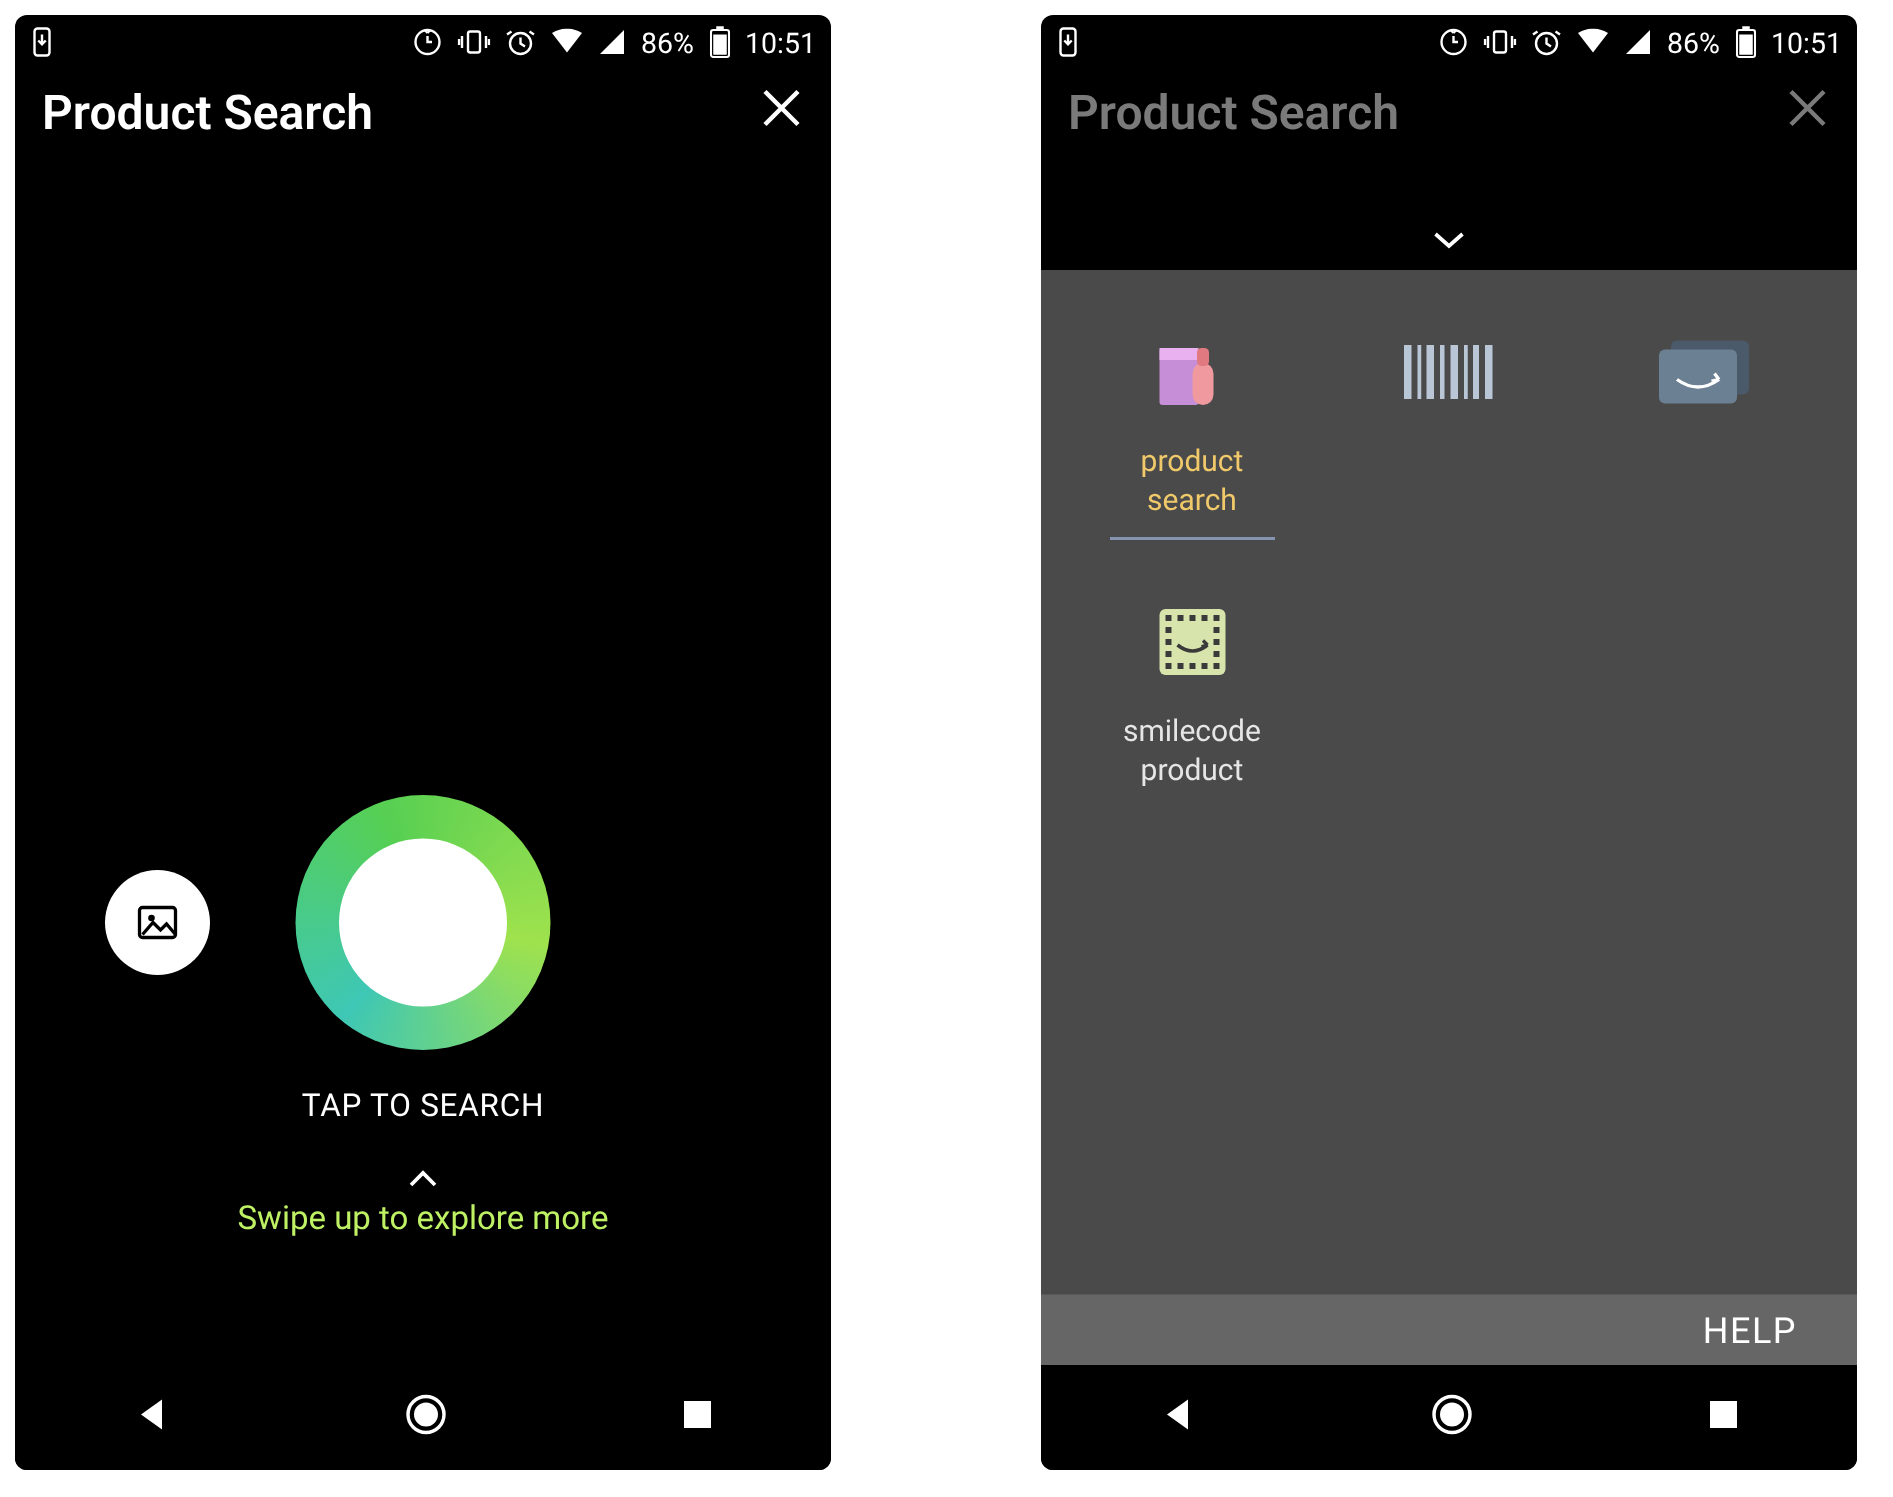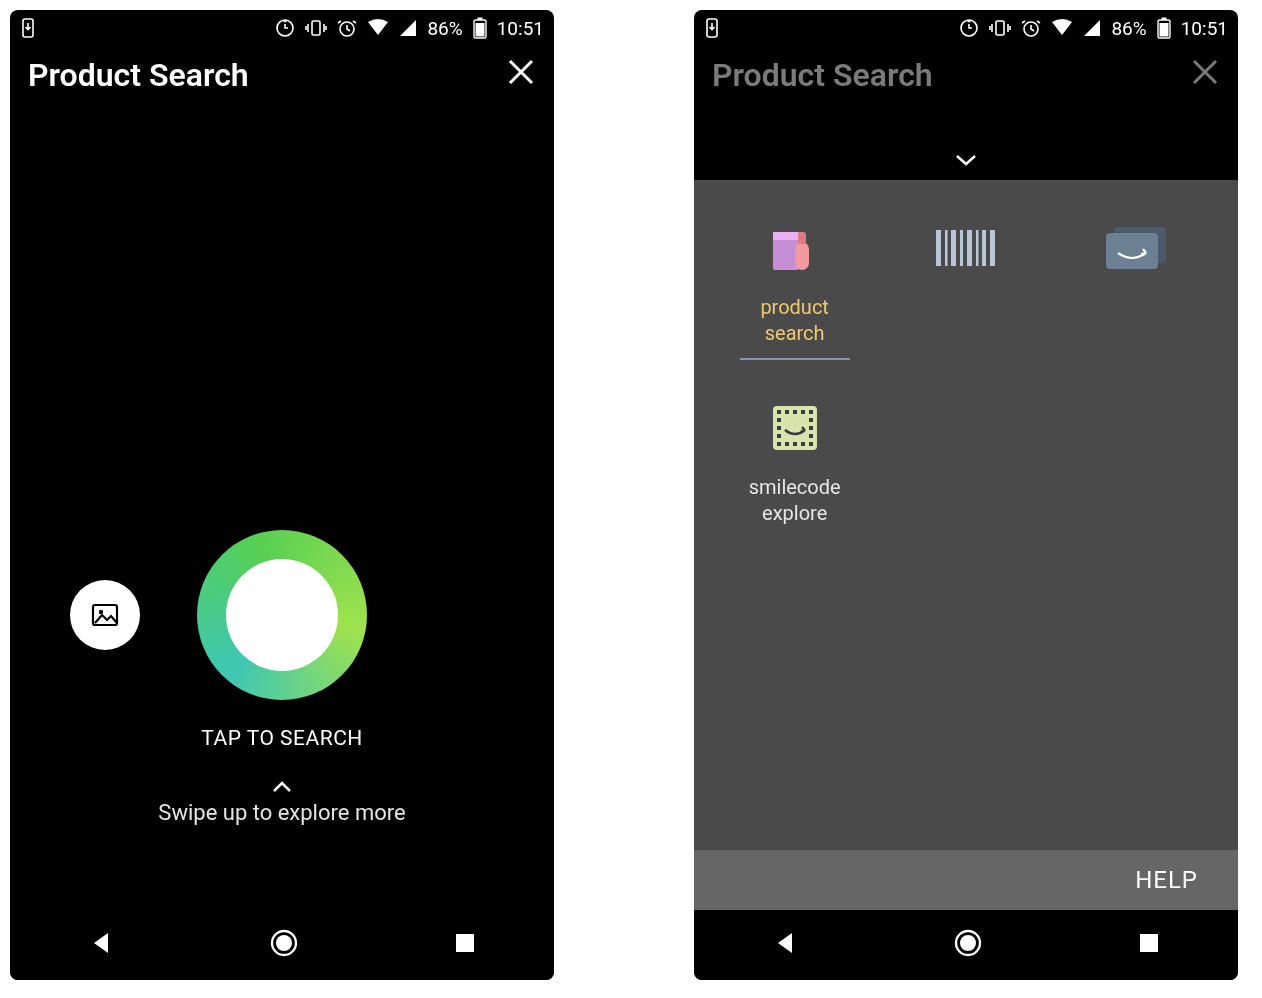--- a/index.html
+++ b/index.html
@@ -114,21 +114,21 @@
       color: #fff;
       font-size: 21px;
       letter-spacing: 0.5px;
     }
     .swipe-area {
       position: absolute;
       bottom: 85px;
       left: 0;
       right: 0;
       text-align: center;
-      color: #e5e5e5;
+      color: #bef264;
     }
     .swipe-area .chev {
       font-size: 22px;
       line-height: 1;
       margin-bottom: 2px;
       font-weight: bold;
     }
     .swipe-label {
       font-size: 22px;
     }
@@ -184,21 +184,21 @@
     .panel-item.active .label { color: #f0c96a; }
     .panel-item.active .underline {
       width: 110px;
       height: 2px;
       background: #8594b0;
       margin-top: 12px;
     }
     .help-bar {
       margin-top: auto;
       background: #666;
-      height: 60px;
+      height: 47px;
       display: flex;
       align-items: center;
       justify-content: flex-end;
       padding-right: 40px;
       color: #fff;
       font-size: 24px;
       letter-spacing: 1px;
       margin-left: -20px;
       margin-right: -20px;
       cursor: pointer;
@@ -429,21 +429,21 @@
                 <rect x="10" y="26" width="4" height="4"></rect>
                 <rect x="10" y="34" width="4" height="4"></rect>
               <rect x="42" y="18" width="4" height="4"></rect>
                 <rect x="42" y="26" width="4" height="4"></rect>
                 <rect x="42" y="34" width="4" height="4"></rect>
             </g>
             <path d="M18 30 Q28 38 38 30" fill="none" stroke="#3a3a3a" stroke-width="2.4"></path>
             <path d="M38 30 l-3 -3 M38 30 l-4 1" stroke="#3a3a3a" stroke-width="2.2"></path>
           </svg>
         </div>
-        <div class="label">smilecode explore</div>
+        <div class="label">smilecode product</div>
       </div>
 
     </div>
 
     <div class="help-bar">
       <span>HELP</span>
     </div>
   </div>
 
   <div class="navbar">

